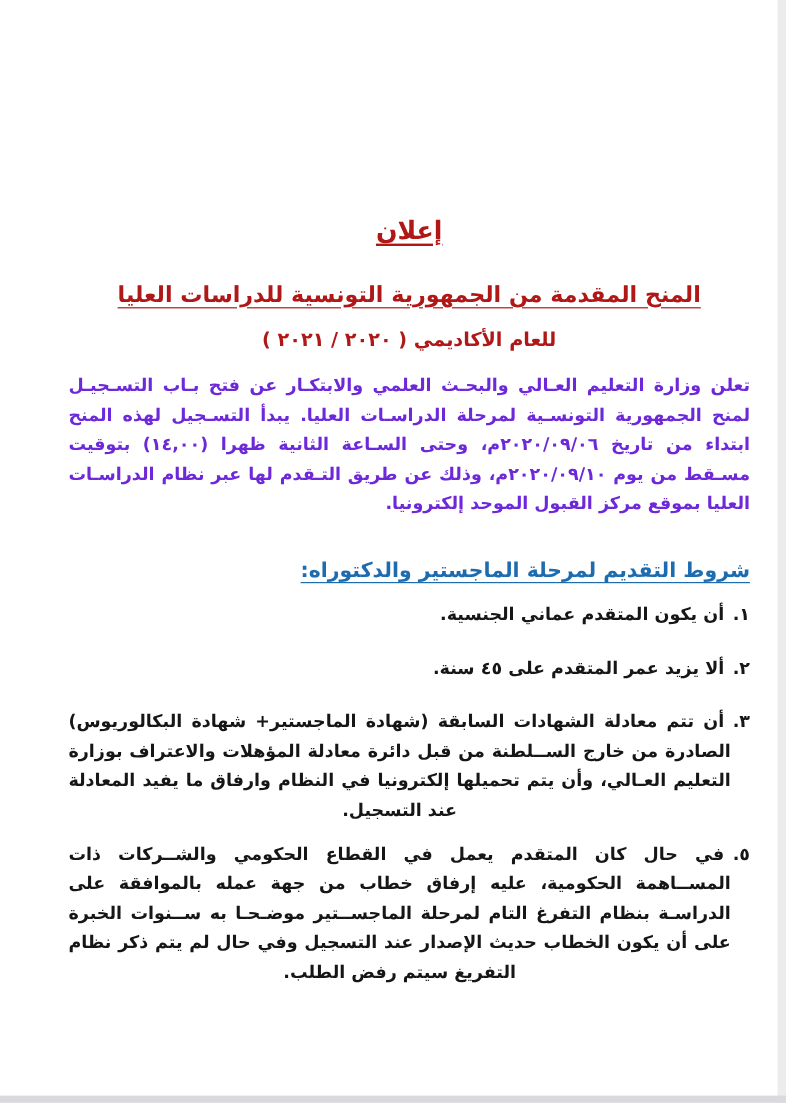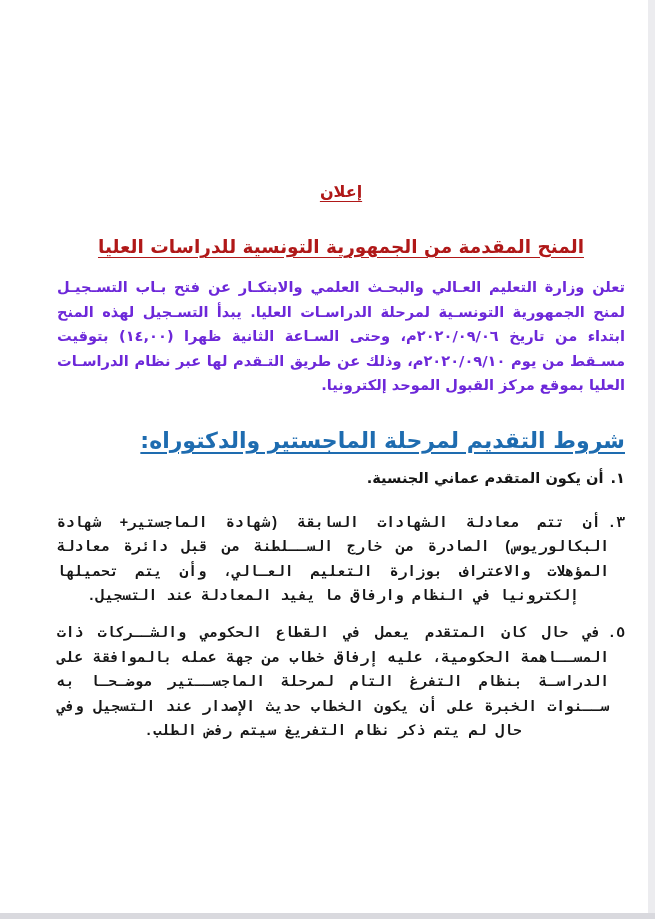--- a/index.html
+++ b/index.html
@@ -8,67 +8,71 @@
     background:#ffffff;direction:rtl;
     font-family:"DejaVu Sans",sans-serif;
     -webkit-font-smoothing:antialiased;
   }
   .edge-right{position:absolute;top:0;right:0;width:7px;height:919px;background:#ececef;}
   .edge-bottom{position:absolute;left:0;bottom:0;width:655px;height:6px;background:#d9d9de;}
   .content{position:absolute;top:0;right:30px;left:57px;}
   .t-red{color:#b01818;}
   .t-blue{color:#1e6cb0;}
   h1.main-title{
-    margin:178px 0 0 0;text-align:center;font-size:16px;line-height:28px;
+    margin:178px 0 0 0;text-align:center;font-size:21px;line-height:28px;
     font-weight:bold;text-decoration:underline;text-underline-offset:4px;
   }
   h2.sub-title{
     margin:28px 0 0 0;text-align:center;font-size:18.5px;line-height:26px;
     font-weight:bold;text-decoration:underline;text-underline-offset:4px;
   }
   h3.year-line{
     margin:11px 0 0 0;text-align:center;font-size:16px;line-height:24px;
     font-weight:bold;
   }
   p.intro{
     margin:15px 0 0 0;color:#6d28d9;font-size:14.6px;line-height:24.6px;
     font-weight:bold;text-align:justify;
   }
   h4.section-heading{
-    margin:31px 0 0 0;text-align:right;font-size:22px;line-height:24px;
+    margin:31px 0 0 0;text-align:right;font-size:17px;line-height:24px;
     font-weight:bold;text-decoration:underline;text-underline-offset:4px;
   }
   .cond{
     color:#161616;font-size:14.6px;line-height:24.6px;font-weight:bold;
     text-align:justify;padding-right:16px;text-indent:-16px;margin:20px 0 0 0;
   }
   .cond .num{padding-left:7px;}
   .cond.single{text-align:right;}
-  .cond.multi{text-align-last:center;font-family:Liberation Mono, monospace;}
+  .cond.multi{text-align-last:center;}
   .cond.first{margin-top:13px;}
   .cond.sp{margin-top:12px;}
 </style>
 </head>
 <body>
 
 <div class="content">
 
   <h1 class="main-title t-red">إعلان</h1>
 
   <h2 class="sub-title t-red">المنح المقدمة من الجمهورية التونسية  للدراسات العليا</h2>
 
+  <h3 class="year-line t-red">للعام الأكاديمي ( ٢٠٢٠ / ٢٠٢١ )</h3>
 
   <p class="intro">تعلن وزارة التعليم العـالي والبحـث العلمي والابتكـار عن فتح بـاب التسـجيـل لمنح الجمهورية التونسـية لمرحلة الدراسـات العليا. يبدأ التسـجيل لهذه المنح ابتداء من تاريخ ٢٠٢٠/٠٩/٠٦م، وحتى السـاعة الثانية ظهرا (١٤,٠٠) بتوقيت مسـقط من يوم ٢٠٢٠/٠٩/١٠م، وذلك عن طريق التـقدم لها عبر نظام الدراسـات العليا بموقع مركز القبول الموحد إلكترونيا.</p>
 
   <h4 class="section-heading t-blue">شروط التقديم لمرحلة الماجستير والدكتوراه:</h4>
 
   <div class="cond single first">
     <span class="num">١.</span><span>أن يكون المتقدم عماني الجنسية.</span>
   </div>
 
+  <div class="cond single">
+    <span class="num">٢.</span><span>ألا يزيد عمر المتقدم على ٤٥ سنة.</span>
+  </div>
 
   <div class="cond multi">
     <span class="num">٣.</span><span>أن تتم معادلة الشهادات السابقة (شهادة الماجستير+ شهادة البكالوريوس) الصادرة من خارج الســلطنة من قبل دائرة معادلة المؤهلات والاعتراف بوزارة التعليم العـالي، وأن يتم تحميلها إلكترونيا في النظام وارفاق ما يفيد المعادلة عند التسجيل.</span>
   </div>
 
 
   <div class="cond multi sp">
     <span class="num">٥.</span><span>في حال كان المتقدم يعمل في القطاع الحكومي والشــركات ذات المســاهمة الحكومية، عليه إرفاق خطاب من جهة عمله بالموافقة على الدراسـة بنظام التفرغ التام لمرحلة الماجســتير موضـحـا به ســنوات الخبرة على أن يكون الخطاب حديث الإصدار عند التسجيل وفي حال لم يتم ذكر نظام التفريغ سيتم رفض الطلب.</span>
   </div>
 

